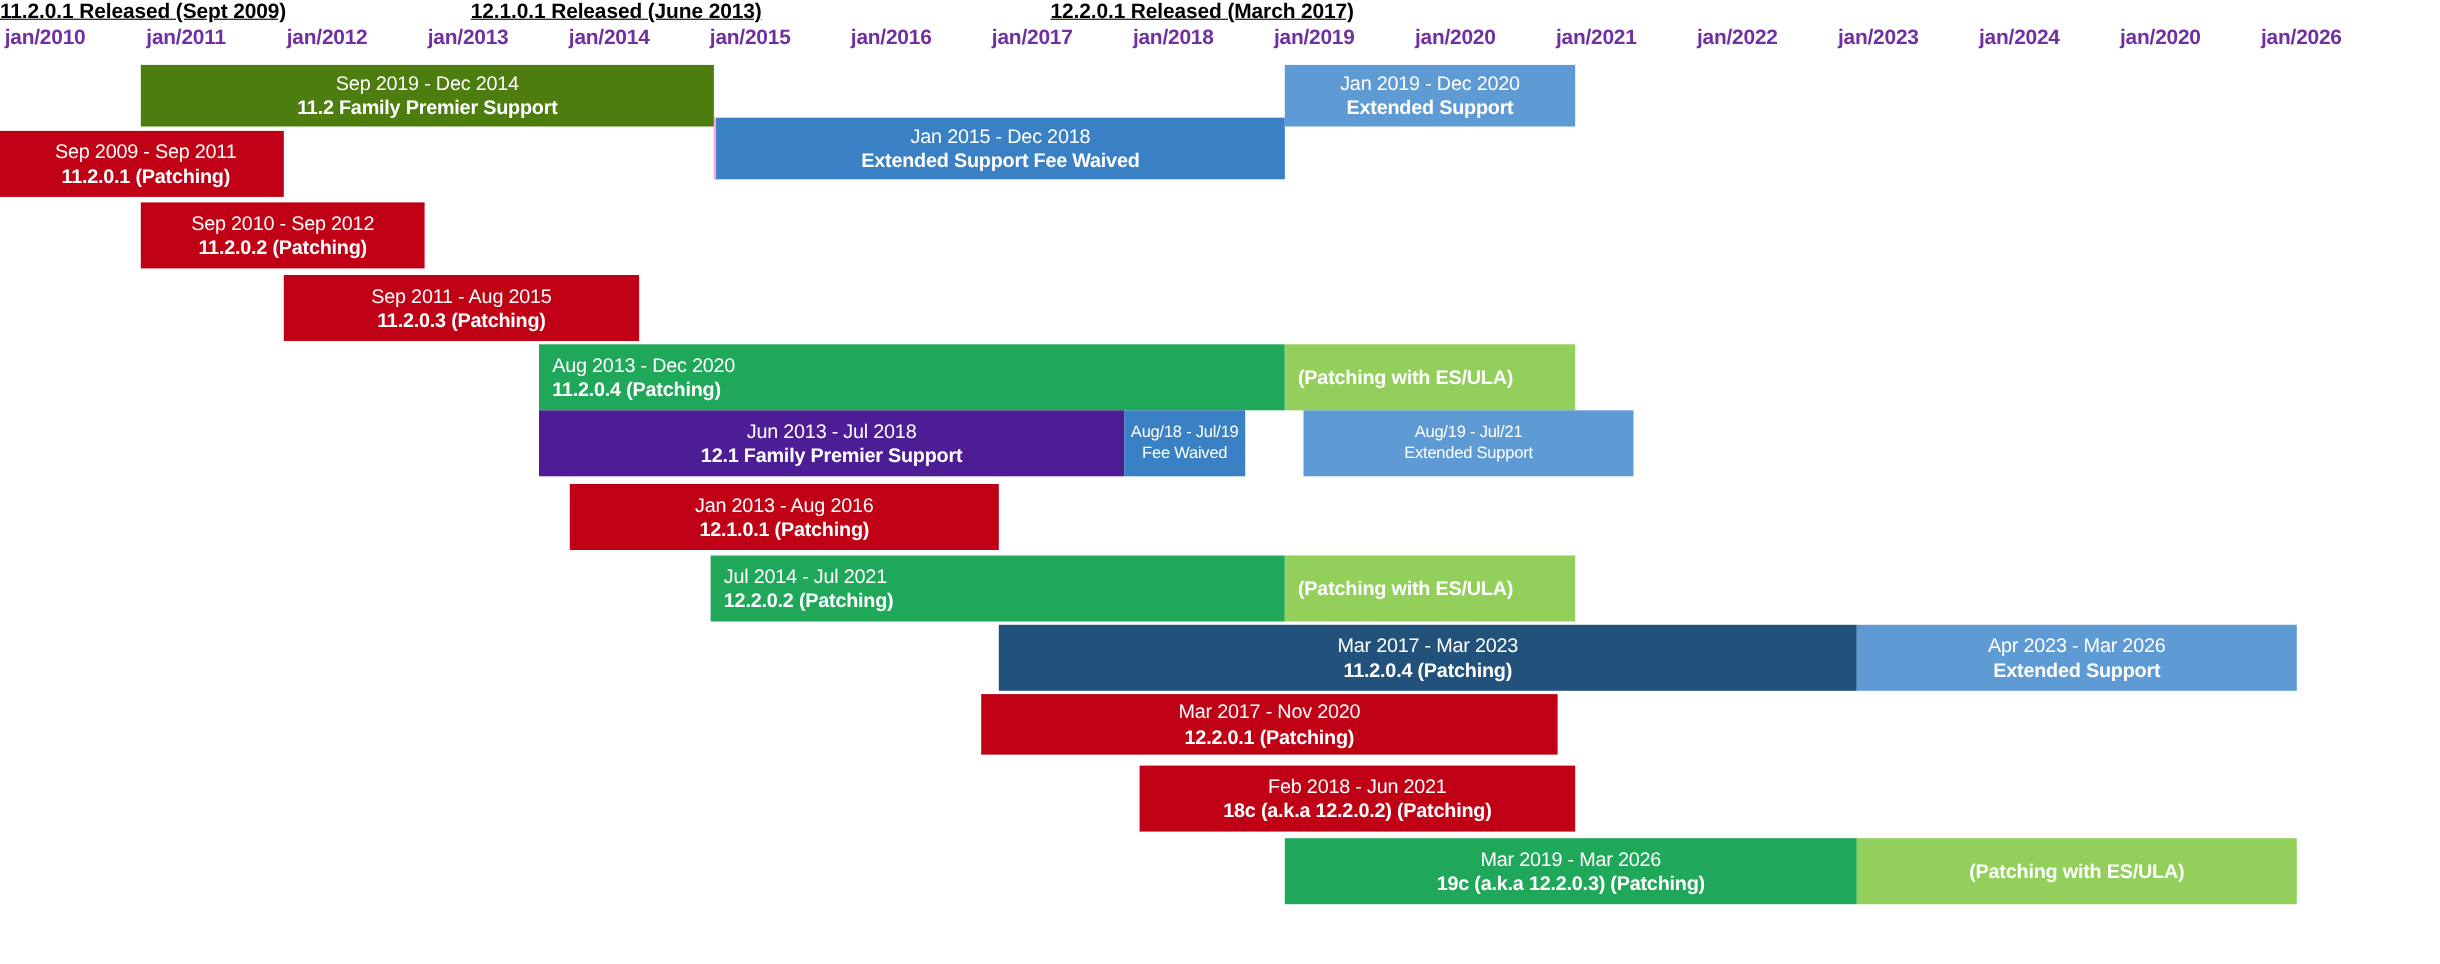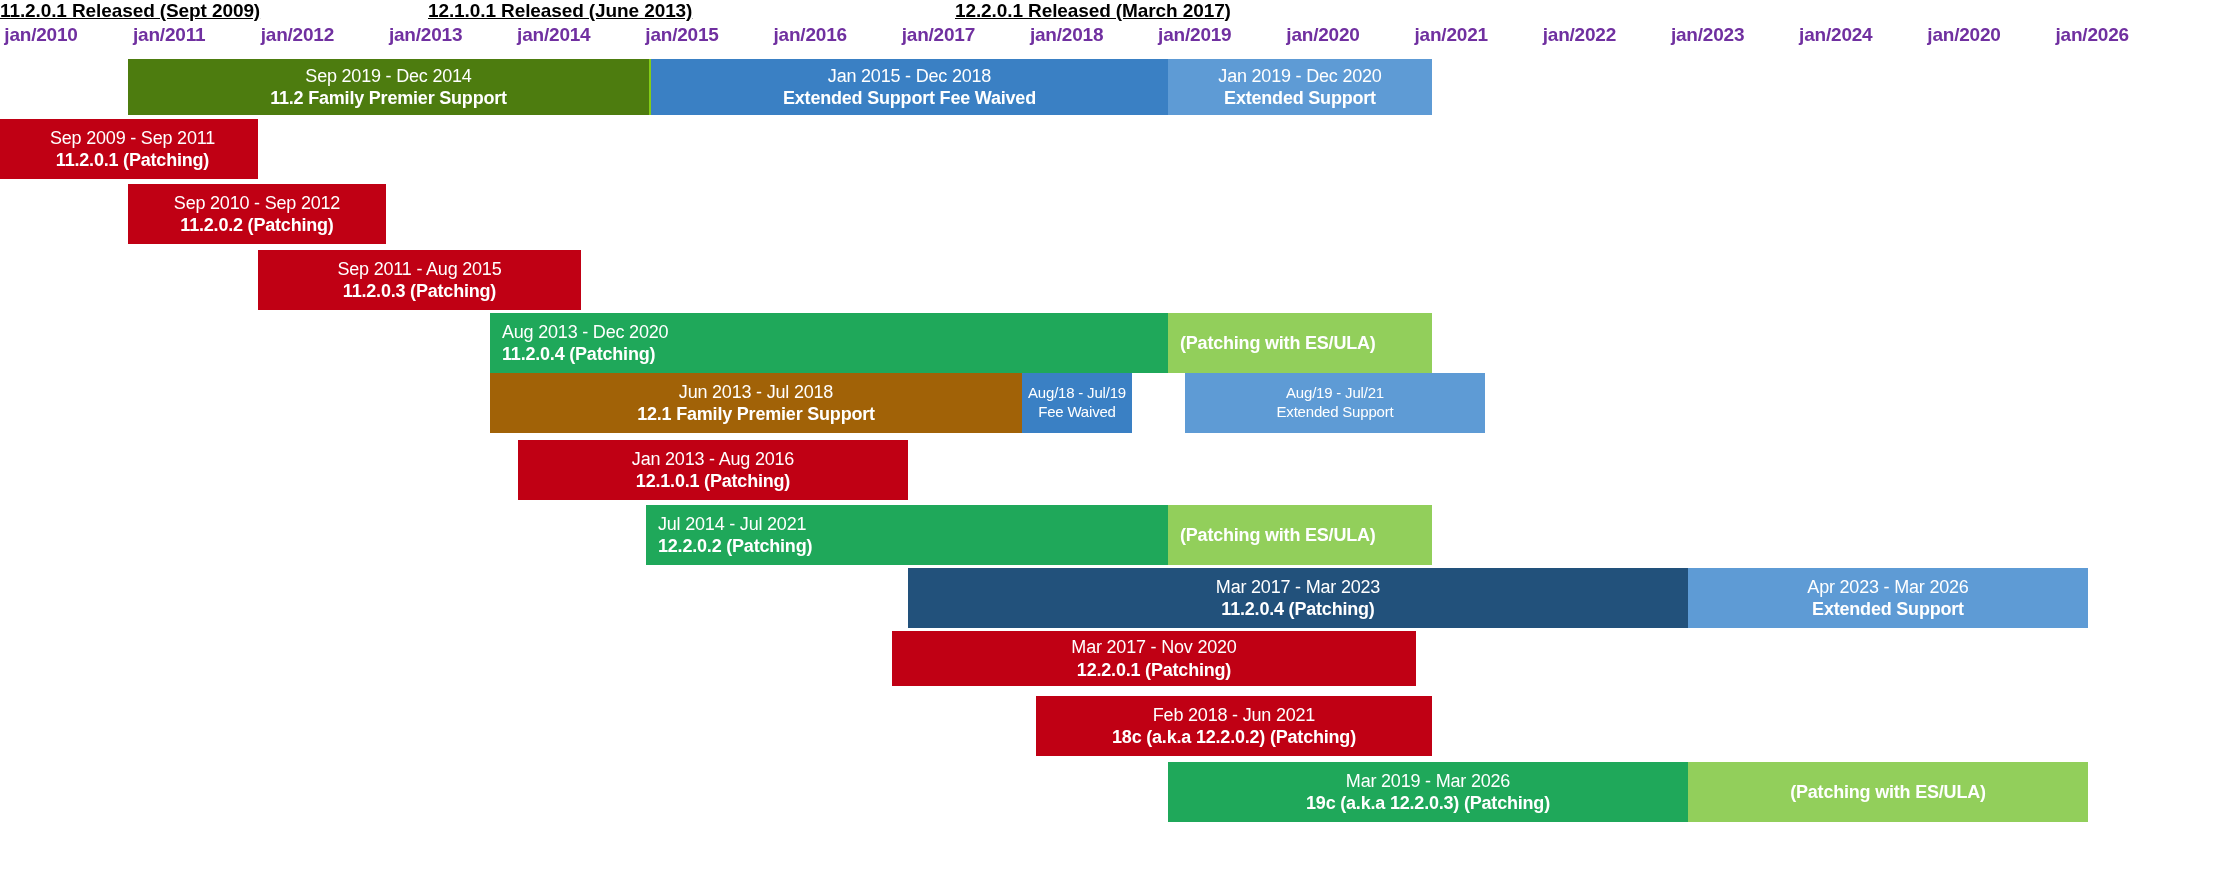--- a/index.html
+++ b/index.html
@@ -75,21 +75,22 @@
   }
   .bar.small .line1,
   .bar.small .line2 {
     font-size: 15px;
     font-weight: normal;
   }
   .bar.one-line {
     justify-content: center;
   }
   .bar.sep-left {
-    border-left: 2px solid #84cc16;
+    border-left: 2px solid #f9a8d4;
+    margin-top: 48px;
   }
 </style>
 </head>
 <body>
 
 <div id="chart-root">
 
   <div id="annotations-layer">
       <div class="release-label" style="left: 0px; top: 0px;">11.2.0.1 Released (Sept 2009)</div>
       <div class="release-label" style="left: 428px; top: 0px;">12.1.0.1 Released (June 2013)</div>
@@ -139,21 +140,21 @@
         <div class="line1">Sep 2011 - Aug 2015</div>
         <div class="line2">11.2.0.3 (Patching)</div>
       </div>
       <div class="bar align-left" style="left: 490px; width: 678px; top: 313px; height: 60px; background: rgb(31, 168, 90); justify-content: center;">
         <div class="line1">Aug 2013 - Dec 2020</div>
         <div class="line2">11.2.0.4 (Patching)</div>
       </div>
       <div class="bar align-left one-line" style="left: 1168px; width: 264px; top: 313px; height: 60px; background: rgb(146, 207, 91);">
         <div class="line2">(Patching with ES/ULA)</div>
       </div>
-      <div class="bar" style="left: 490px; width: 532px; top: 373px; height: 60px; background: #a16207;">
+      <div class="bar" style="left: 490px; width: 532px; top: 373px; height: 60px; background: #4c1d95;">
         <div class="line1">Jun 2013 - Jul 2018</div>
         <div class="line2">12.1 Family Premier Support</div>
       </div>
       <div class="bar small" style="left: 1022px; width: 110px; top: 373px; height: 60px; background: rgb(58, 128, 196);">
         <div class="line1">Aug/18 - Jul/19</div>
         <div class="line2">Fee Waived</div>
       </div>
       <div class="bar small" style="left: 1185px; width: 300px; top: 373px; height: 60px; background: rgb(94, 155, 213);">
         <div class="line1">Aug/19 - Jul/21</div>
         <div class="line2">Extended Support</div>

